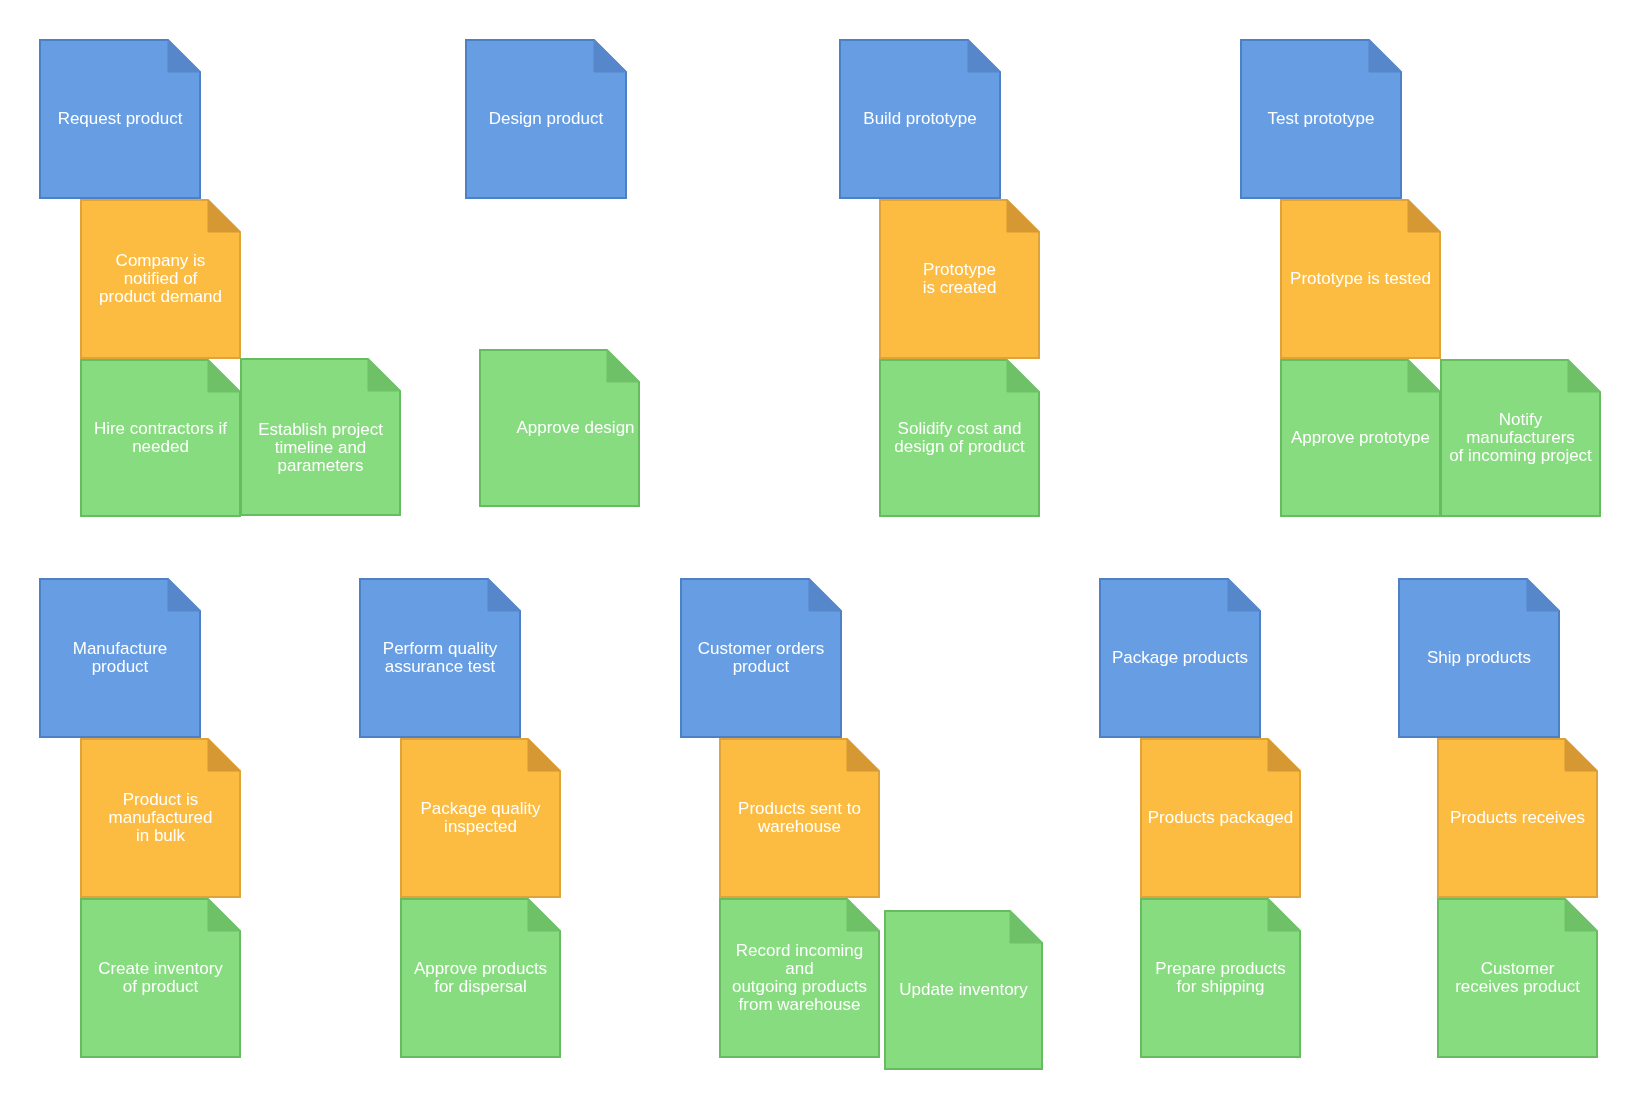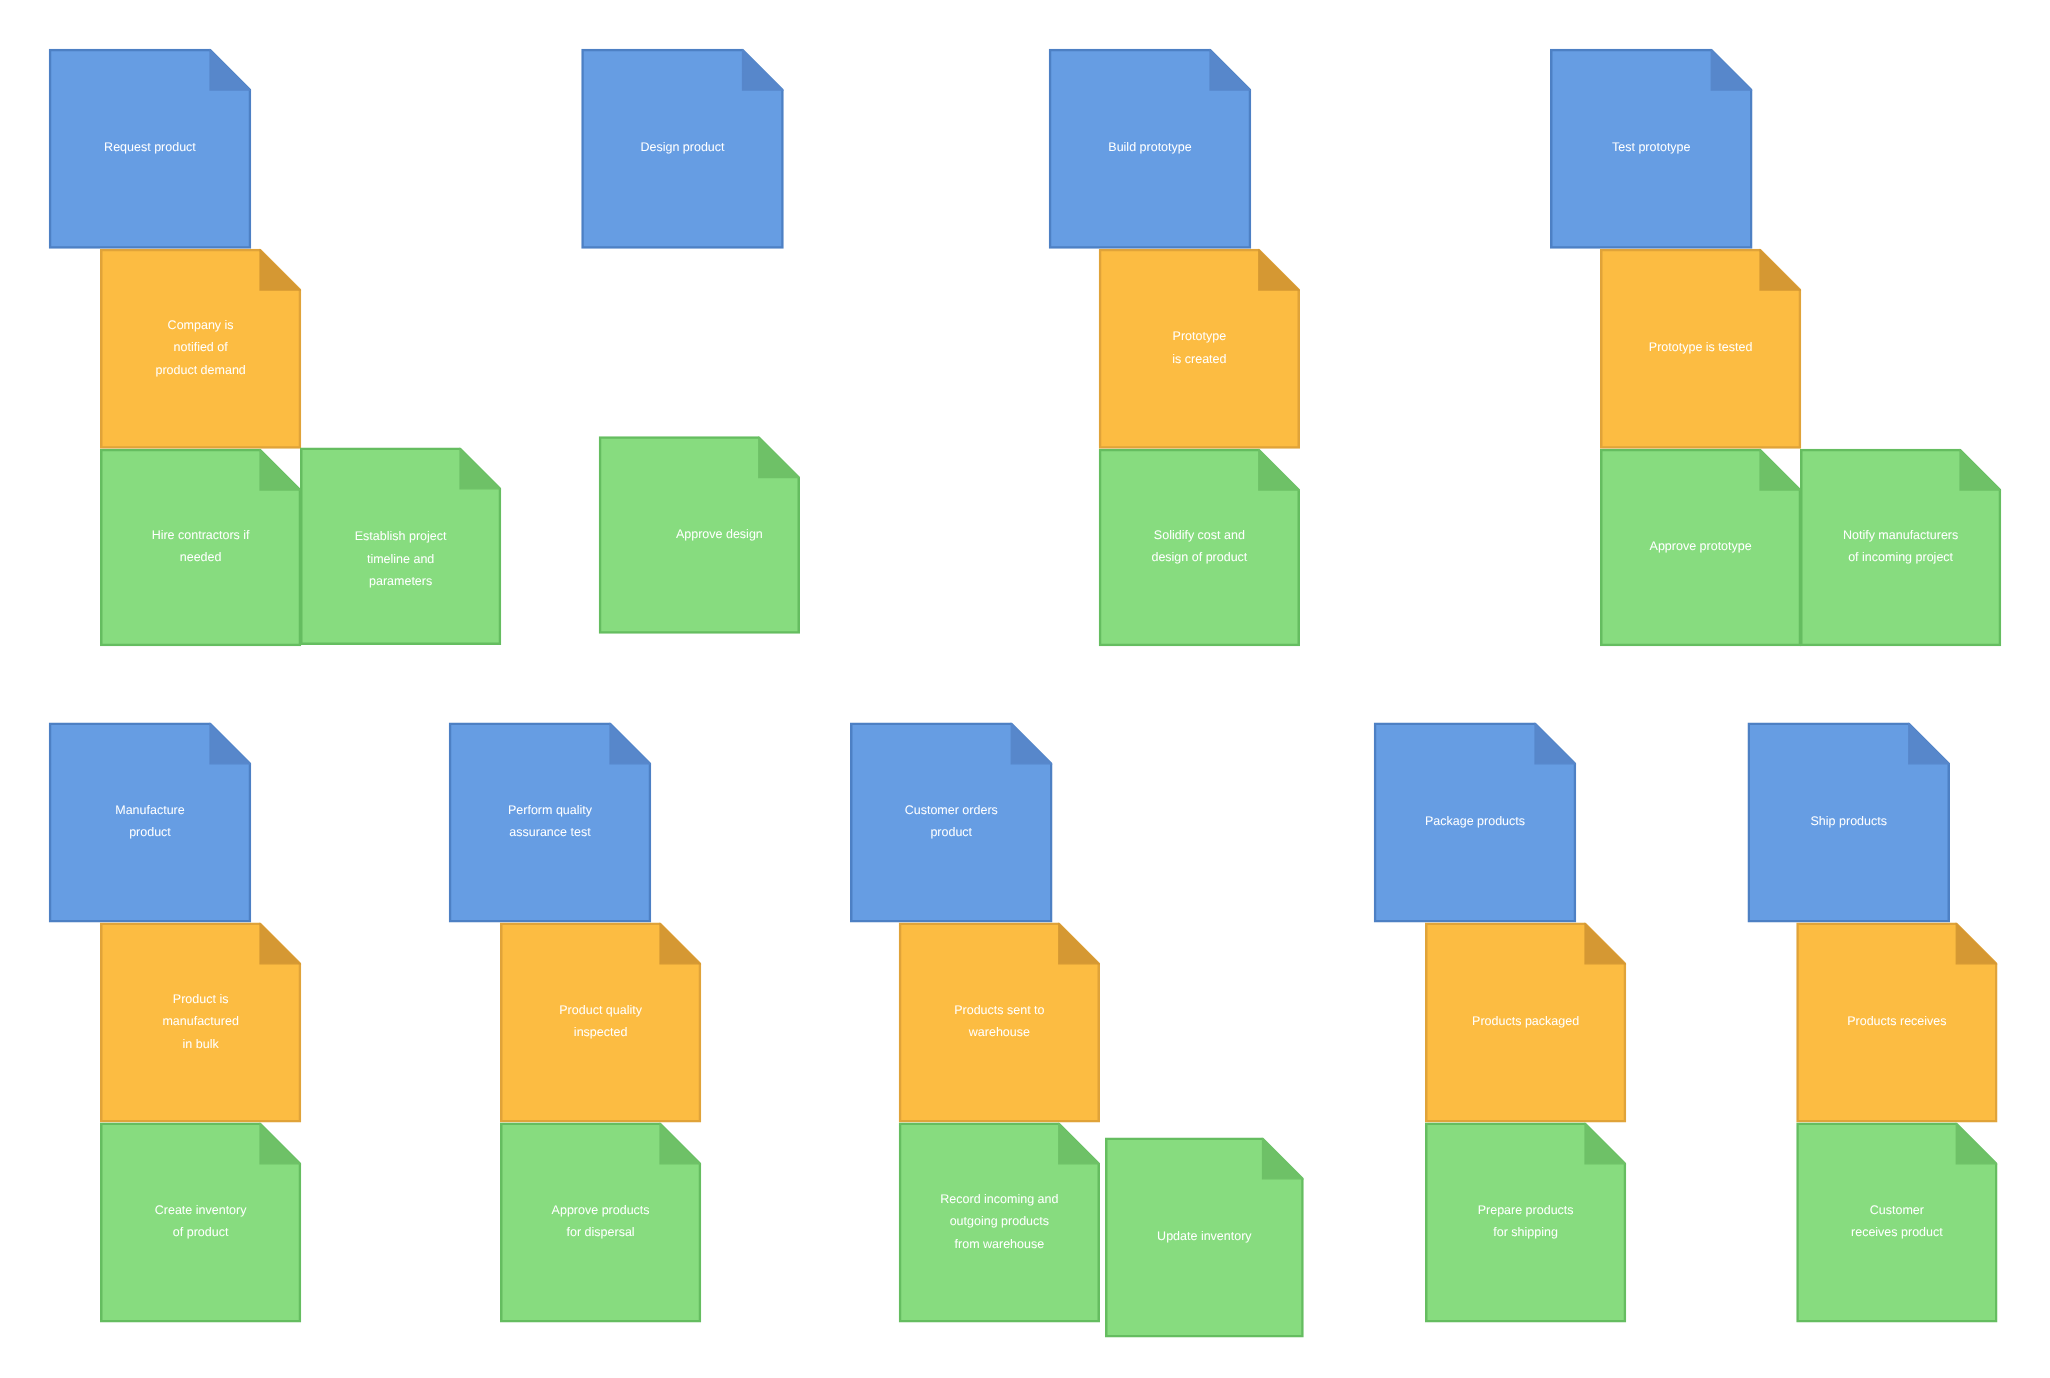--- a/index.html
+++ b/index.html
@@ -29,21 +29,21 @@
     left: 0;
     top: 0;
     right: 0;
     bottom: 0;
     display: flex;
     align-items: center;
     justify-content: center;
     text-align: center;
     white-space: pre-line;
     color: #ffffff;
-    font-size: 10px;
+    font-size: 17px;
     line-height: 18px;
     padding: 0 4px;
     pointer-events: none;
   }
 </style>
 </head>
 <body>
 
 <div id="canvas" style="width: 1640px; height: 1102px; background: rgb(255, 255, 255);">
     <div class="note" style="left: 39px; top: 39px; width: 162px; height: 160px;">
@@ -176,21 +176,21 @@
         <path d="M129 1 L161 33 L129 33 Z" fill="#5787CB" stroke="#5787CB" stroke-width="1" stroke-linejoin="miter"></path>
       </svg>
       <div class="note-label">Perform quality
 assurance test</div>
     </div>
     <div class="note" style="left: 400px; top: 738px; width: 161px; height: 160px;">
       <svg width="161" height="160" viewBox="0 0 161 160">
         <path d="M1 1 L128 1 L160 33 L160 159 L1 159 Z" fill="#FCBC42" stroke="#E0A339" stroke-width="2" stroke-linejoin="miter"></path>
         <path d="M128 1 L160 33 L128 33 Z" fill="#D59833" stroke="#D59833" stroke-width="1" stroke-linejoin="miter"></path>
       </svg>
-      <div class="note-label">Product quality
+      <div class="note-label">Package quality
 inspected</div>
     </div>
     <div class="note" style="left: 400px; top: 898px; width: 161px; height: 160px;">
       <svg width="161" height="160" viewBox="0 0 161 160">
         <path d="M1 1 L128 1 L160 33 L160 159 L1 159 Z" fill="#87DC7F" stroke="#65BD60" stroke-width="2" stroke-linejoin="miter"></path>
         <path d="M128 1 L160 33 L128 33 Z" fill="#6EC167" stroke="#6EC167" stroke-width="1" stroke-linejoin="miter"></path>
       </svg>
       <div class="note-label">Approve products
 for dispersal</div>
     </div>

